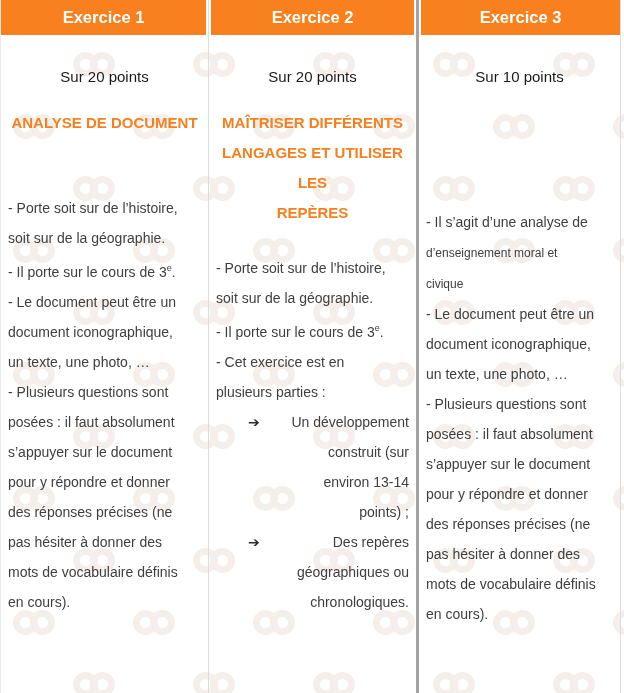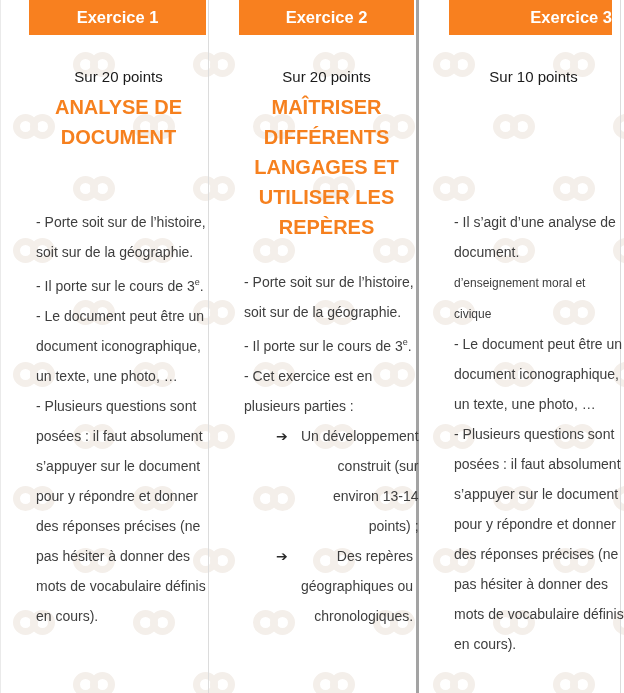--- a/index.html
+++ b/index.html
@@ -11,40 +11,41 @@
     font-family:"Liberation Sans","DejaVu Sans",sans-serif;
     color:var(--body-text,#3E3E3E);
   }
   
   .wm-layer{position:absolute;inset:0;z-index:0;pointer-events:none;}
   .wm{position:absolute;display:flex;}
   .wm i{display:block;width:25px;height:25px;border:7px solid #F4EFEA;border-radius:50%;box-sizing:border-box;}
   .wm i + i{margin-left:-8px;}
   
   .table{position:absolute;top:0;left:0;width:621px;height:693px;z-index:1;display:flex;}
-  .col{box-sizing:border-box;position:relative;background:transparent;padding-left:28px;}
+  .col{box-sizing:border-box;position:relative;background:transparent;}
   .col1{width:209px;border-left:1px solid #EAEAEA;border-right:1px solid #DCDCDC;}
   .col2{width:210px;border-right:3px solid #a3a3a3;}
   .col3{width:202px;border-right:1px solid #DCDCDC;}
   .col-header{
     height:35px;line-height:35px;
     margin:0 2px;
     background:var(--header-bg,#F8801F);
     color:#ffffff;
     font-size:16.5px;font-weight:bold;
     text-align:center;
   }
   .col1 .col-header{margin-left:0;}
-  .col3 .col-header{margin-right:8px;text-align:right;}
+  .col3 .col-header{margin-right:0;}
   .col-body{padding:0 7px;}
   .points{margin-top:27px;line-height:30px;font-size:15px;font-weight:normal;text-align:center;color:#1a1a1a;}
   .title{
-    line-height:30px;font-size:20px;font-weight:bold;text-align:center;
+    line-height:30px;font-size:15px;font-weight:bold;text-align:center;
     color:var(--heading-text,#F6801E);
     white-space:pre-line;
+    margin-top:16px;
   }
   .content{font-size:14px;}
   .content-1{margin-top:55px;}
   .content-2{margin-top:25px;}
   .content-3{margin-top:115px;}
   .line{line-height:30px;white-space:nowrap;}
   .small{font-size:12px;}
   .sup{font-size:9px;vertical-align:super;}
   .small-sup{font-size:8px;vertical-align:super;}
   .bullet{display:flex;}
@@ -357,21 +358,20 @@
       </div>
     </div>
 
     <div class="col col3">
       <div class="col-header">Exercice 3</div>
       <div class="col-body">
         <div class="points">Sur 10 points</div>
         <div class="title"></div>
         <div class="content content-3">
             <div class="line"><span>- Il s’agit d’une analyse de</span></div>
-            <div class="line"><span>document.</span></div>
             <div class="line"><span class="small">d’enseignement moral et</span></div>
             <div class="line"><span class="small">civique</span></div>
             <div class="line"><span>- Le document peut être un</span></div>
             <div class="line"><span>document iconographique,</span></div>
             <div class="line"><span>un texte, une photo, …</span></div>
             <div class="line"><span>- Plusieurs questions sont</span></div>
             <div class="line"><span>posées : il faut absolument</span></div>
             <div class="line"><span>s’appuyer sur le document</span></div>
             <div class="line"><span>pour y répondre et donner</span></div>
             <div class="line"><span>des réponses précises (ne</span></div>

